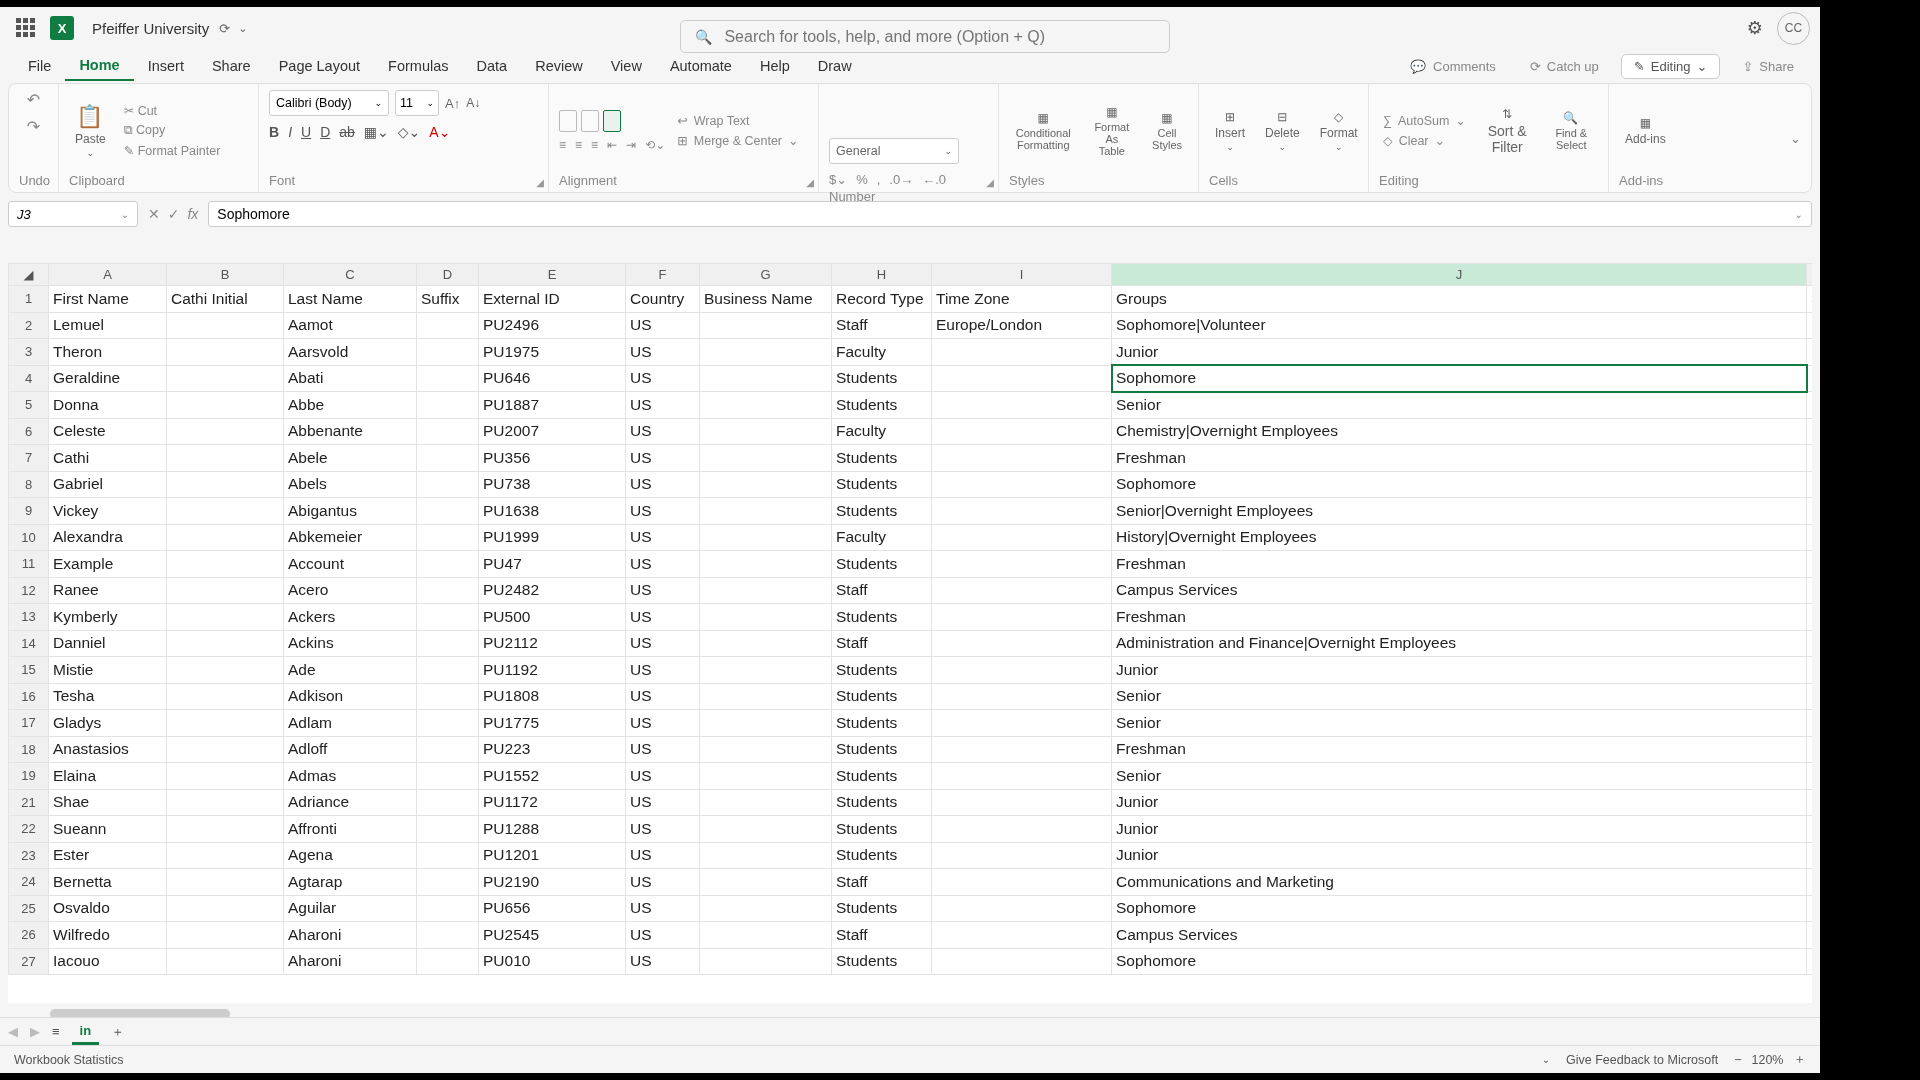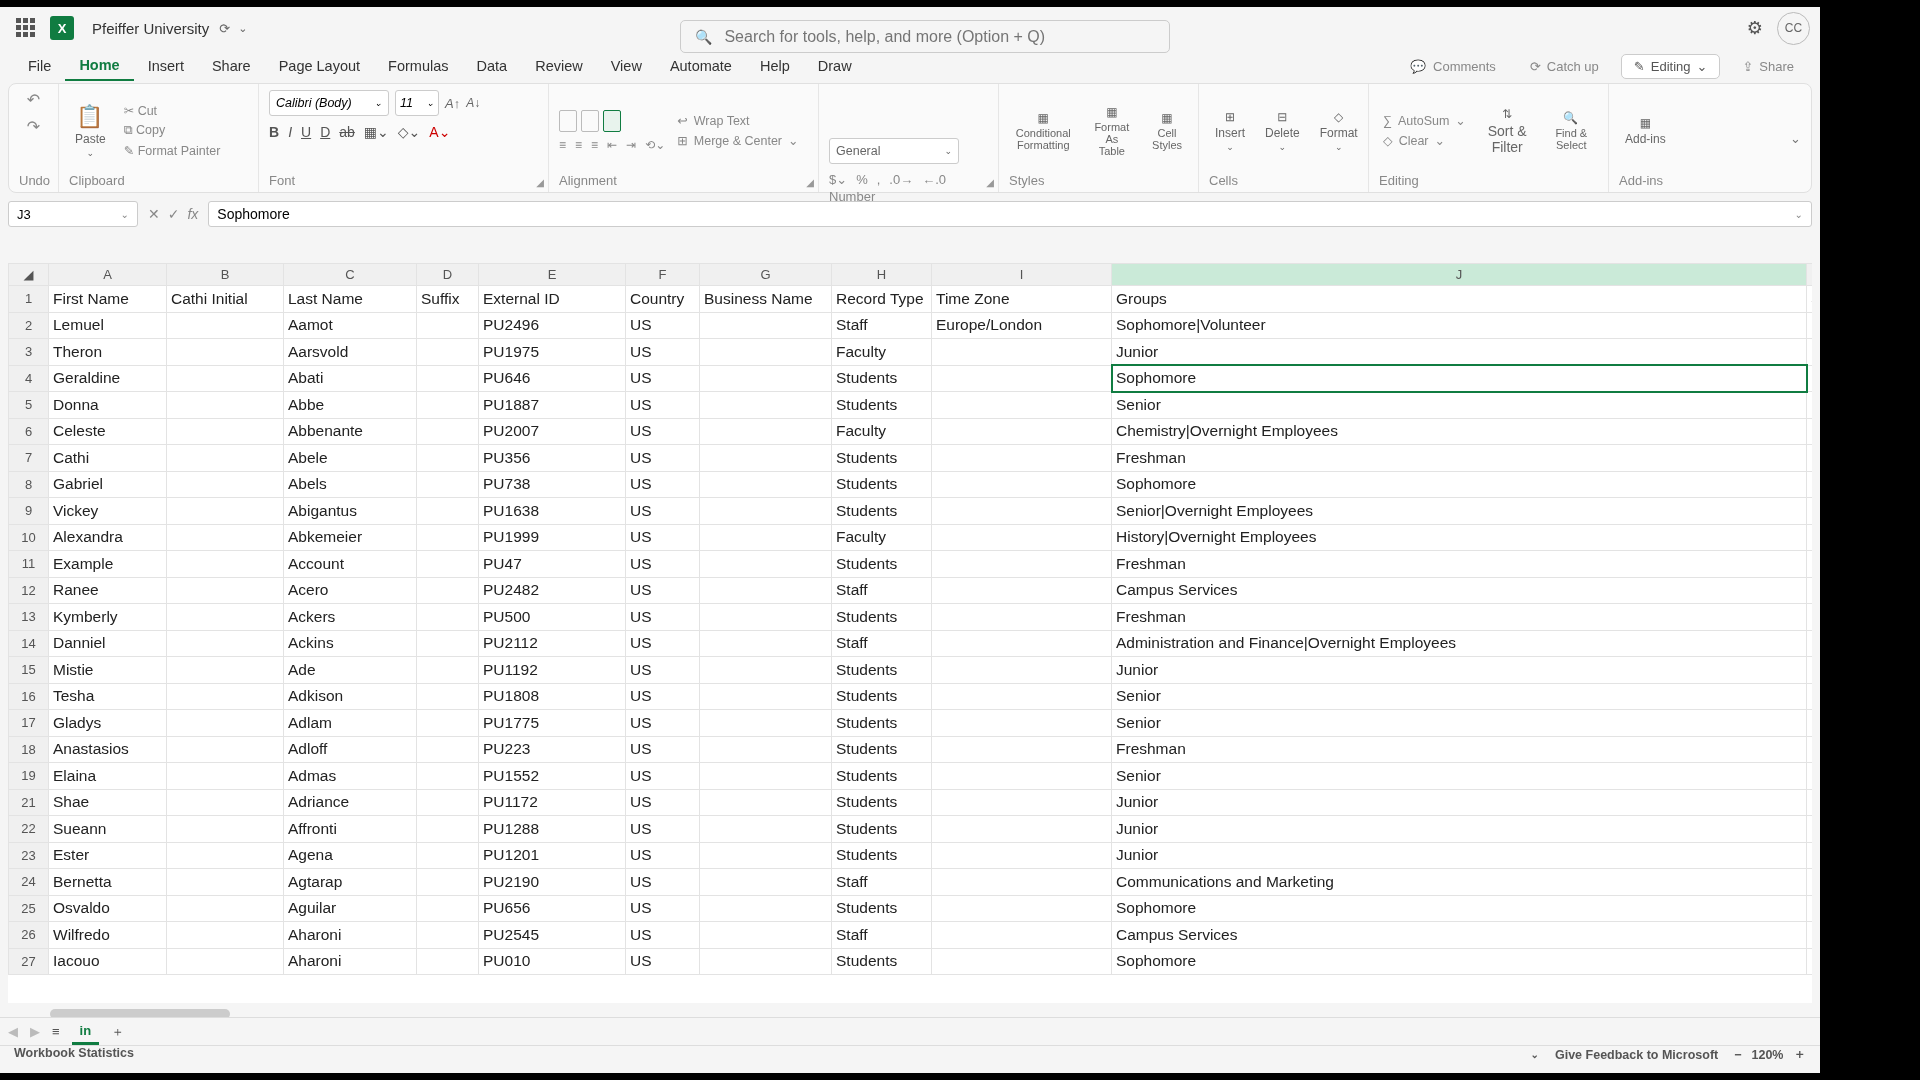--- a/index.html
+++ b/index.html
@@ -42,21 +42,21 @@
 .size-sel { width:44px; height:26px; border:1px solid #ccc; background:#fff; font-size:12.5px; padding:0 4px; border-radius:3px; display:flex; align-items:center; justify-content:space-between; }
 .fmt-row { display:flex; gap:9px; align-items:center; color:#555; font-size:14px; }
 .num-sel { width:130px; height:26px; border:1px solid #ccc; background:#fff; font-size:12.5px; padding:0 6px; border-radius:3px; display:flex; align-items:center; justify-content:space-between; color:#666; }
 .ribbon-chev { position:absolute; right:10px; top:50%; transform:translateY(-50%); color:#777; font-size:13px; }
 .align-box { width:18px; height:22px; border:1px solid #bbb; border-radius:2px; }
 .align-box.sel { border:1.5px solid #107c41; background:#e8f3ed; }
 .dlaunch { position:absolute; right:4px; bottom:4px; font-size:10px; color:#999; }
 
 
 .fbar { height:30px; display:flex; align-items:center; margin:6px 8px 0; gap:0; }
-.namebox { width:130px; height:26px; border:1px solid #ccc; background:#fff; display:flex; align-items:center; padding:0 8px; font-size:13px; justify-content:space-between; border-radius:3px; }
+.namebox { width:130px; height:26px; border:1px solid #ccc; background:#fff; display:flex; align-items:center; padding:0 8px; font-size:13px; justify-content:space-between; border-radius:3px;font-style:italic; }
 .fx-btns { display:flex; gap:8px; padding:0 10px; color:#888; font-size:14px; align-items:center; }
 .fx-input { flex:1; height:26px; border:1px solid #ccc; background:#fff; padding:0 8px; font-size:14px; border-radius:3px; display:flex; align-items:center; justify-content:space-between; }
 
 
 .grid-wrap { position:absolute; top:256px; left:8px; right:8px; bottom:70px; background:#fff; overflow:hidden; }
 table.sheet { border-collapse:collapse; table-layout:fixed; width:100%; font-size:15.5px; color:#222; }
 table.sheet th, table.sheet td { border:1px solid #e3e3e3; height:26.5px; padding:0 4px; white-space:nowrap; overflow:hidden; text-align:left; font-weight:normal; }
 table.sheet thead th { background:#f0f0f0; text-align:center; font-size:13px; color:#555; height:22px; position:sticky; top:0; }
 table.sheet .rowhdr { background:#f0f0f0; text-align:center; font-size:13px; color:#555; width:40px; }
 table.sheet thead th.selcol { background:#caead8; }
@@ -76,21 +76,21 @@
 
 .hscroll { position:absolute; left:50px; bottom:54px; width:180px; height:10px; background:#ccc; border-radius:5px; }
 
 
 .sheettabs { position:absolute; bottom:28px; left:0; right:0; height:28px; background:#f5f5f5; display:flex; align-items:center; padding:0 8px; gap:12px; font-size:13px; color:#555; border-top:1px solid #ddd; }
 .sheettabs .nav { color:#bbb; }
 .sheettabs .stab { padding:4px 8px; }
 .sheettabs .stab.active { border-bottom:3px solid #107c41; color:#107c41; font-weight:600; }
 
 
-.statusbar { position:absolute; bottom:0; left:0; right:0; height:28px; background:#f5f5f5; display:flex; align-items:flex-start; padding:0 14px; font-size:12.5px; color:#555; border-top:1px solid #ddd;font-weight:bold; }
+.statusbar { position:absolute; bottom:0; left:0; right:0; height:28px; background:#f5f5f5; display:flex; align-items:center; padding:0 14px; font-size:12.5px; color:#555; border-top:1px solid #ddd; }
 .statusbar .right { margin-left:auto; display:flex; align-items:center; gap:16px; }
 .zoom-ctl { display:flex; align-items:center; gap:10px; }
 </style>
 </head>
 <body>
 
 <div class="app">
 
   <div class="titlebar">
     <div class="app-launcher">
@@ -157,21 +157,21 @@
         <div class="rstack" id="clip-items">
             <div class="ritem">✂ Cut</div>
             <div class="ritem">⧉ Copy</div>
             <div class="ritem">✎ Format Painter</div>
           </div>
       </div>
       <div class="label">Clipboard</div>
     </div>
     <div class="rgroup" style="width:290px;">
       <div class="body" style="flex-direction:column;align-items:flex-start;gap:8px;">
-        <div style="display:flex;gap:6px;align-items:center;font-style:italic;">
+        <div style="display:flex;gap:6px;align-items:center;">
           <div class="font-sel">
               <span>Calibri (Body)</span>
               <span style="font-size:9px;">⌄</span>
             </div>
           <div class="size-sel">
               <span>11</span>
               <span style="font-size:9px;">⌄</span>
             </div>
           <span style="color:#666;font-size:13px;">A↑</span>
           <span style="color:#666;font-size:12px;">A↓</span>

